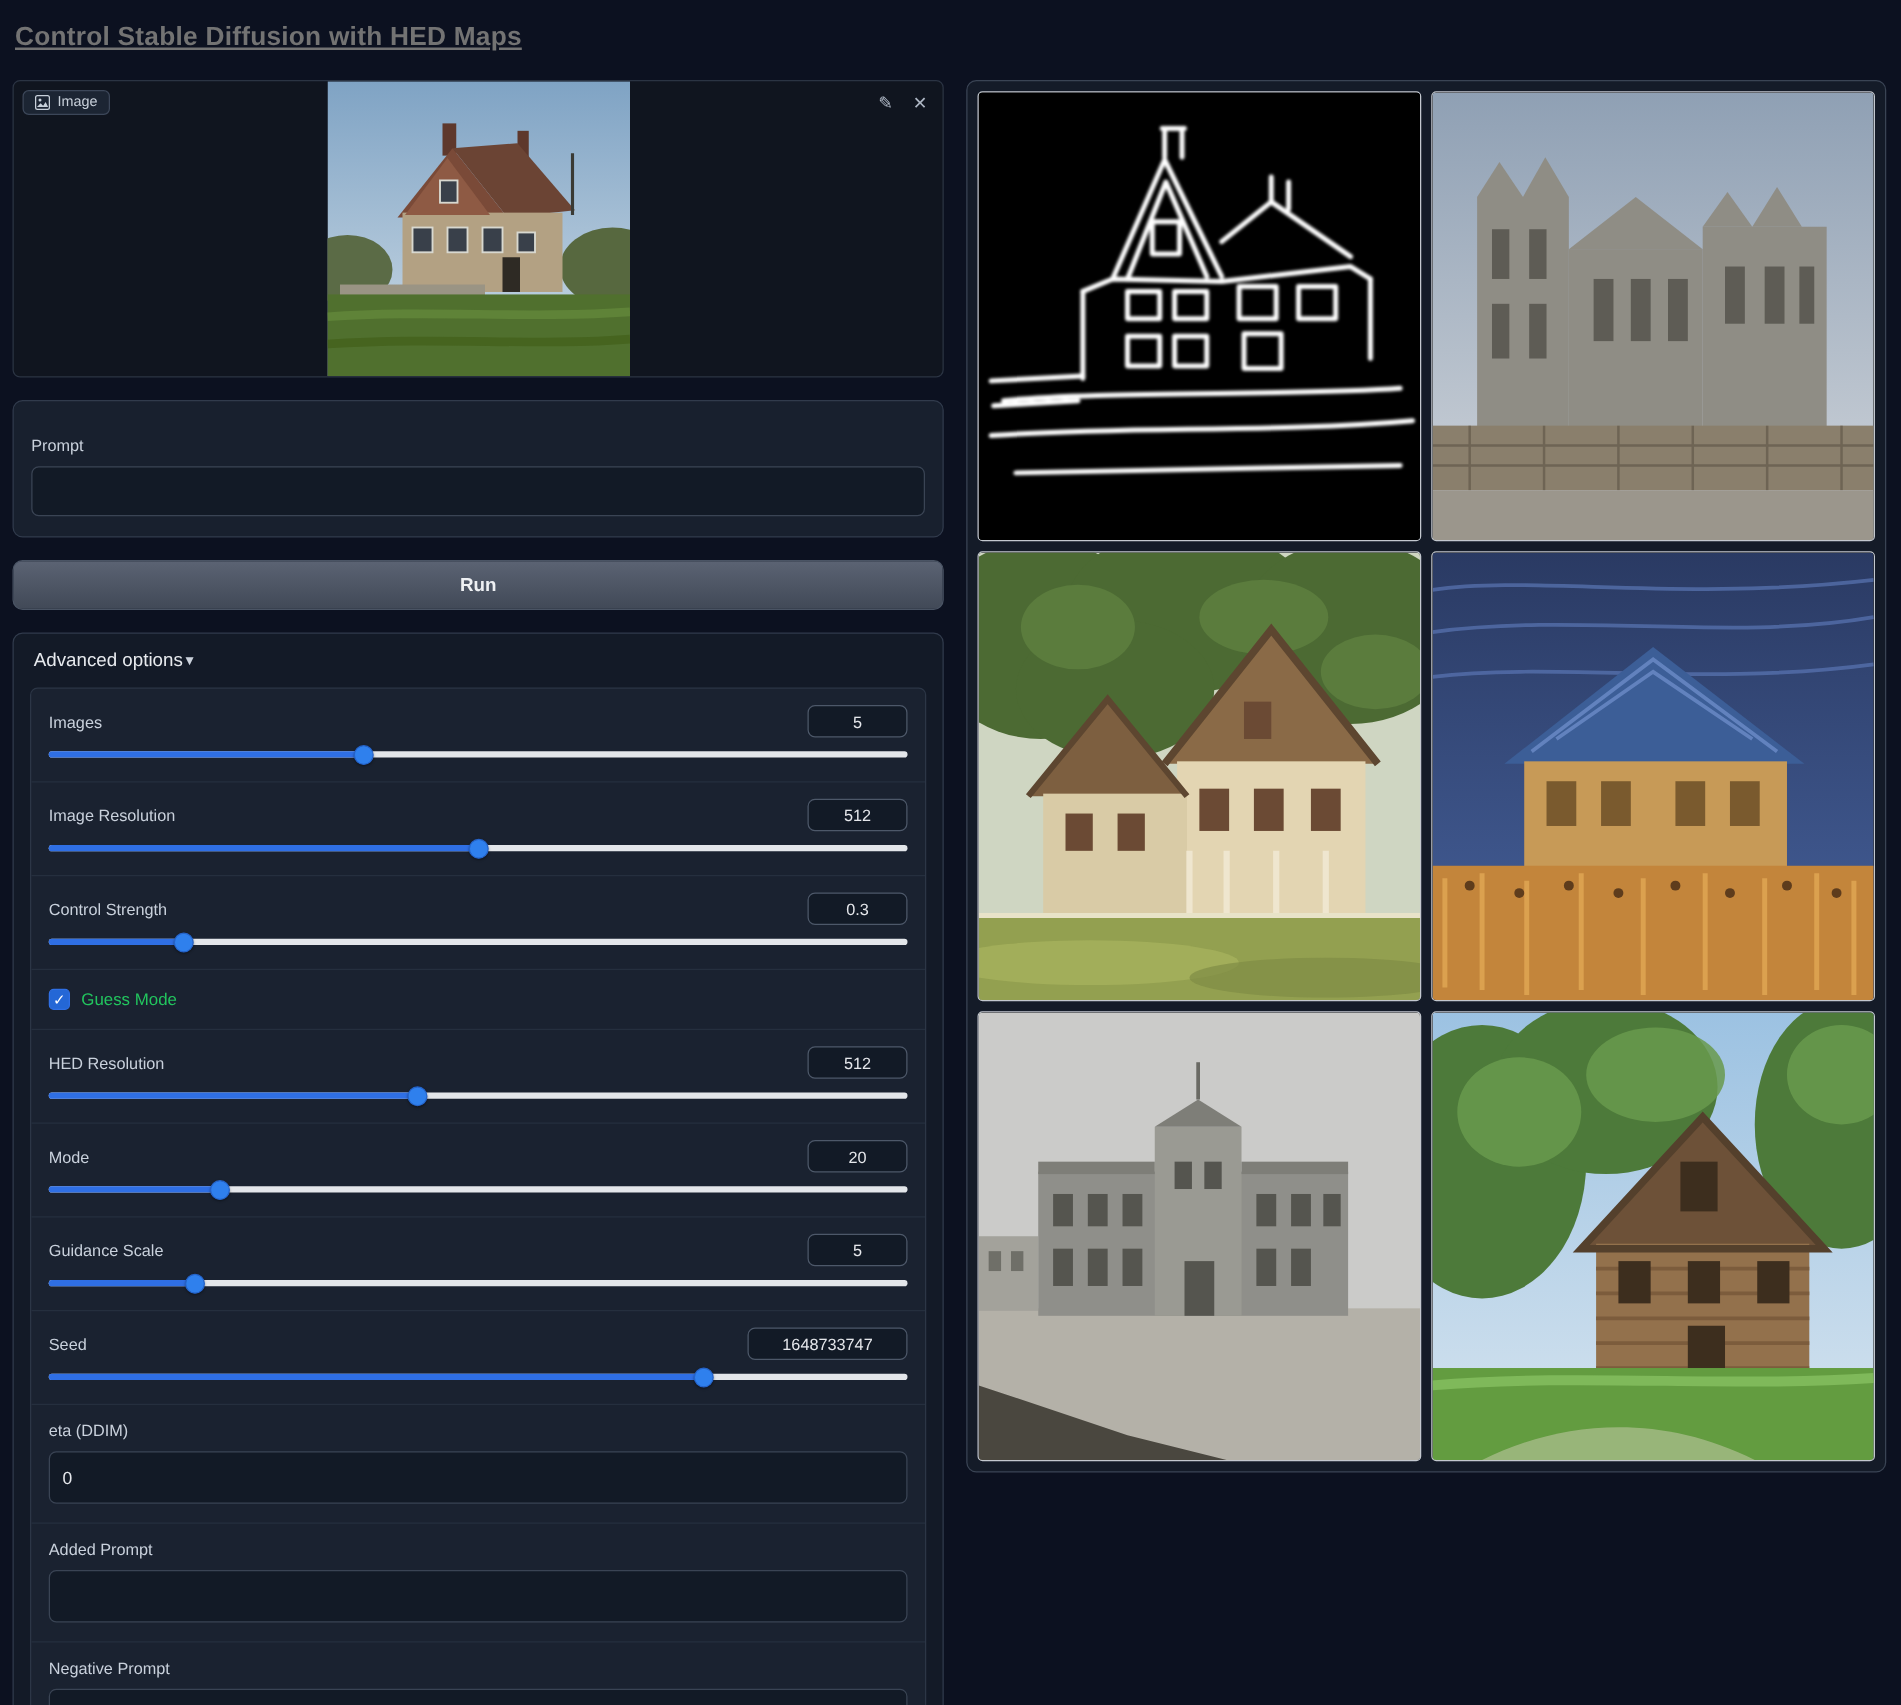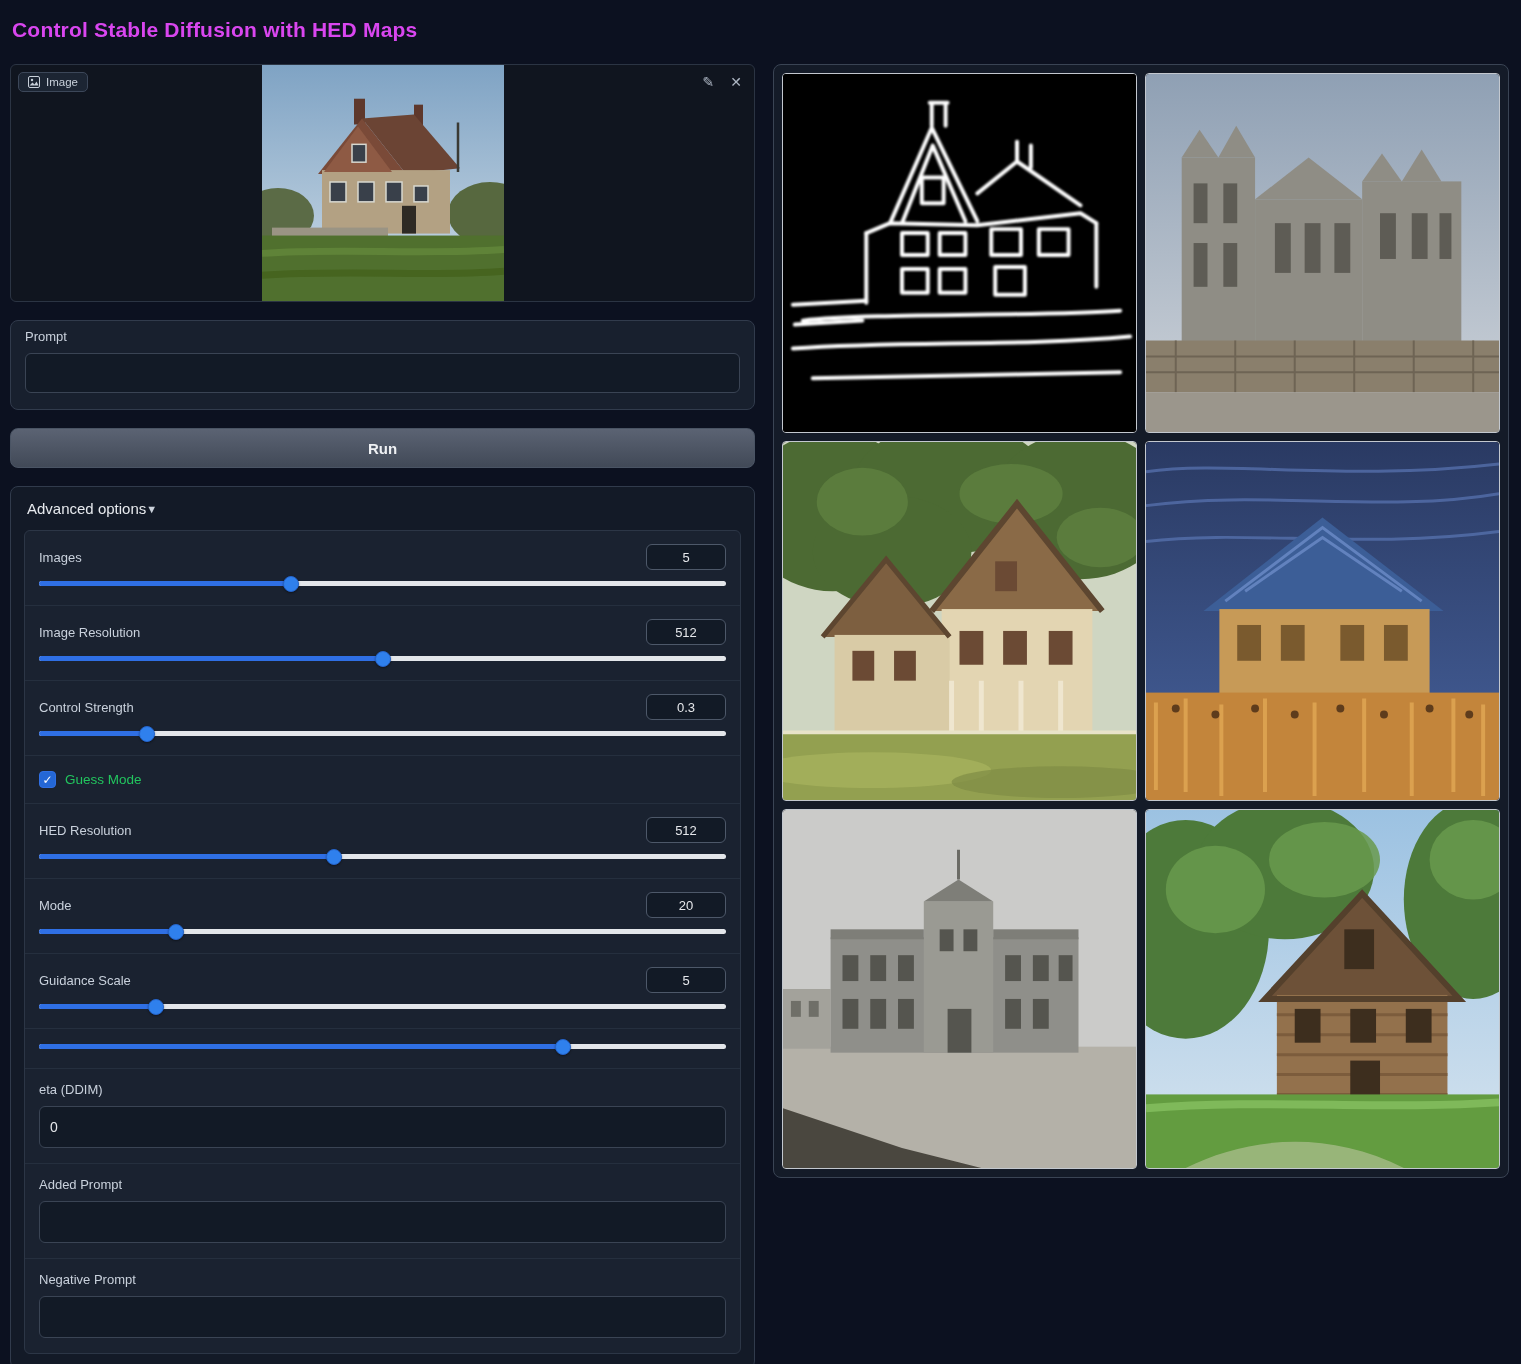--- a/index.html
+++ b/index.html
@@ -1,30 +1,30 @@
 <!DOCTYPE html>
 <html><head>
 <meta charset="utf-8">
 <style>
   *{box-sizing:border-box;margin:0;padding:0}
   html,body{background:#0c1120;}
   body{font-family:"Liberation Sans","DejaVu Sans",sans-serif;color:#e5e7eb;}
   .app{width:1521px;min-height:1364px;padding:8px 12px 24px 10px;}
-  h1{font-size:21px;font-weight:700;letter-spacing:.2px;margin:10px 0 22px 2px;color:#d946ef;}
+  h1{font-size:21px;font-weight:700;letter-spacing:.2px;margin:10px 0 22px 2px;color:#737373;text-decoration:underline;}
   .columns{display:flex;gap:18px;align-items:flex-start;}
   .left{width:745px;flex:none;display:flex;flex-direction:column;gap:18px;}
   .right{flex:1;}
   .panel{background:#18202e;border:1px solid #313b4c;border-radius:8px;}
   .image-panel{position:relative;height:238px;background:#10151f;border:1px solid #2b3443;border-radius:6px;overflow:hidden;display:flex;justify-content:center;}
   .img-tab{position:absolute;top:7px;left:7px;display:flex;align-items:flex-end;gap:6px;background:#1c2533;border:1px solid #3c4759;border-radius:5px;padding:3px 9px;font-size:11.5px;color:#c8d0da;z-index:3;}
   .img-actions{position:absolute;top:6px;right:8px;display:flex;gap:8px;z-index:3;}
   .icon-btn{background:none;border:none;color:#aeb7c4;font-size:14px;cursor:pointer;line-height:1;padding:4px;font-family:inherit;}
   .photo{height:100%;width:242px;}
   .photo svg{width:100%;height:100%;display:block;}
-  .prompt-panel{padding:8px 14px 16px;}
+  .prompt-panel{padding:28px 14px 16px;}
   .field-label{display:block;font-size:13px;color:#c9d1dc;margin-bottom:9px;}
   .textbox{width:100%;height:40px;background:#121a26;border:1px solid #3a4454;border-radius:6px;color:#e5e7eb;font-size:14px;padding:0 10px;font-family:inherit;}
   .run-btn{width:100%;height:40px;border-radius:8px;border:1px solid #4a5464;background:linear-gradient(180deg,#5b6373,#414957);color:#eef0f3;font-size:15px;font-weight:700;cursor:pointer;font-family:inherit;}
   .advanced{padding-bottom:14px;background:#131a27;}
   .acc-header{display:flex;justify-content:flex-start;align-items:center;padding:13px 16px 11px;cursor:pointer;font-size:15px;color:#e7eaee;}
   .acc-arrow{font-size:11px;color:#cbd2dc;}
   .acc-body{margin:2px 13px 0;background:#1a2230;border:1px solid #2c3646;border-radius:6px;overflow:hidden;}
   .ctrl-row{padding:13px 14px 15px;border-bottom:1px solid #252f3e;}
   .ctrl-row:last-child{border-bottom:none;}
   .ctrl-head{display:flex;justify-content:space-between;align-items:center;margin-bottom:11px;}
@@ -179,20 +179,24 @@
               <span class="ctrl-label">Guidance Scale</span>
               <input class="val-box" value="5" style="">
             </div>
             <div class="slider">
               <div class="slider-fill" style="width: 17%;"></div>
               <div class="slider-handle" style="left: 17%;"></div>
             </div>
           </div>
 
           <div class="ctrl-row">
+            <div class="ctrl-head">
+              <span class="ctrl-label">Seed</span>
+              <input class="val-box wide" value="1648733747" style="">
+            </div>
             <div class="slider">
               <div class="slider-fill" style="width: 76.3%;"></div>
               <div class="slider-handle" style="left: 76.3%;"></div>
             </div>
           </div>
 
           <div class="ctrl-row">
             <label class="field-label">eta (DDIM)</label>
             <input class="textbox" style="height: 42px;" value="0">
           </div>

